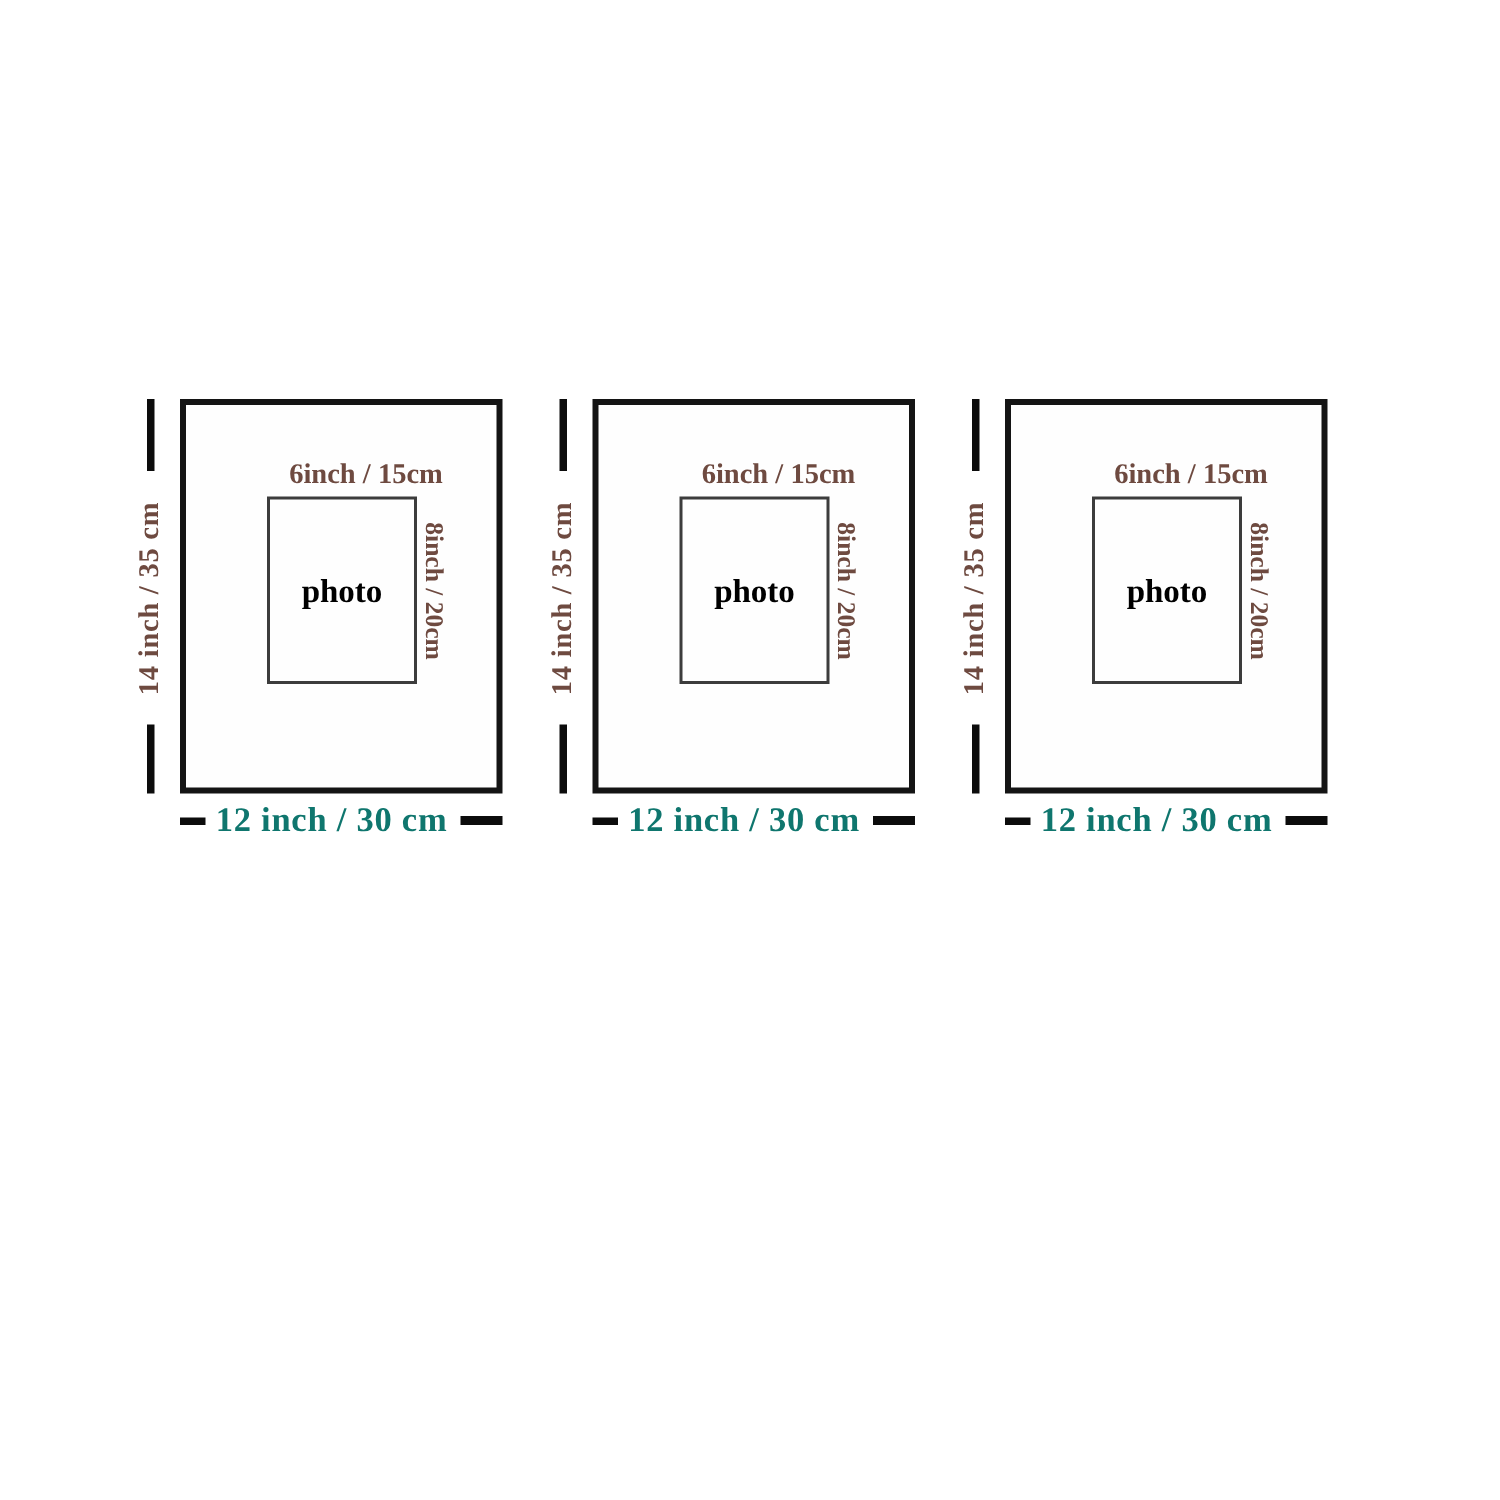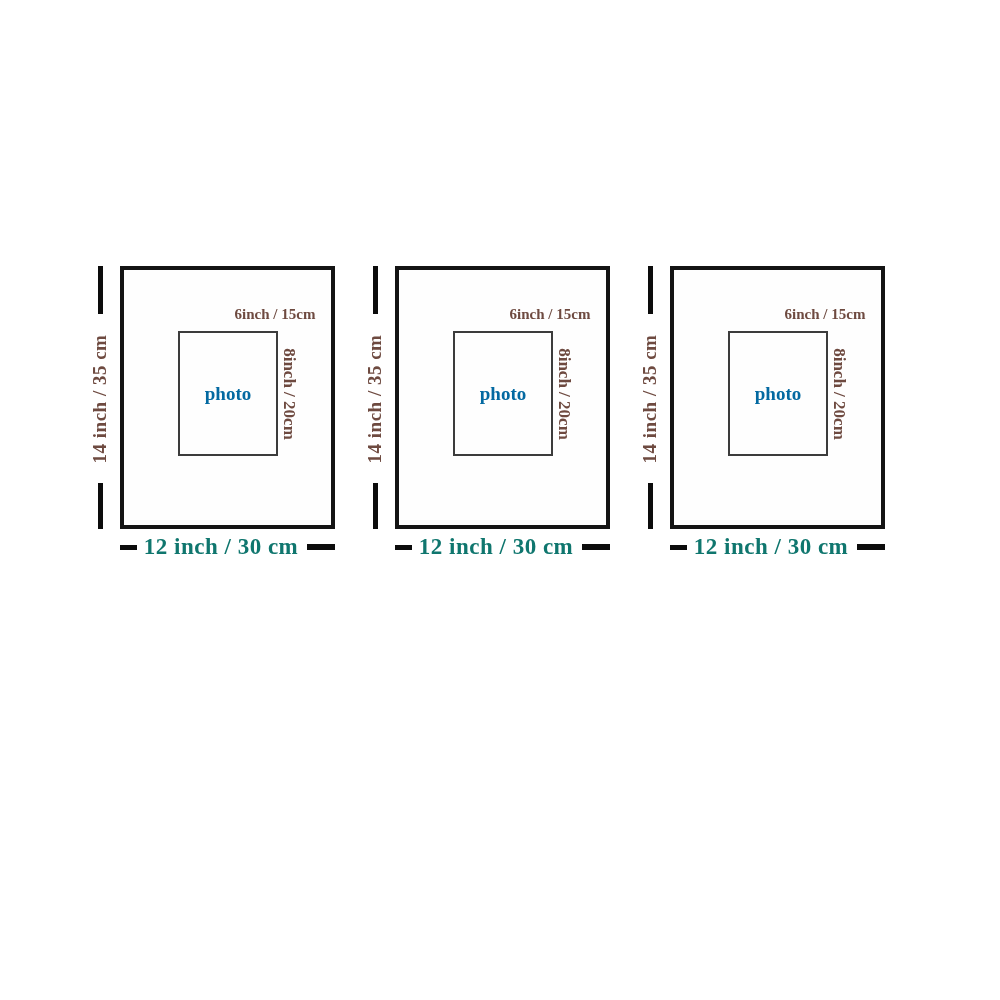--- a/index.html
+++ b/index.html
@@ -68,42 +68,41 @@
     border: 4px solid #141414;
     background: #fefefe;
   }
   .top-label {
     position: absolute;
     left: 0;
     width: 240px;
     top: 36px;
     text-align: center;
     font-weight: bold;
-    font-size: 15px;
+    font-size: 19px;
     color: #6e4a40;
     white-space: nowrap;
-    padding-left: 31px;
   }
   .window {
     position: absolute;
     left: 54px;
     top: 61px;
     box-sizing: border-box;
     width: 100px;
     height: 125px;
     border: 2px solid #3c3c3c;
     background: #fefefe;
     display: flex;
     align-items: center;
     justify-content: center;
   }
   .photo-label {
     font-weight: bold;
-    font-size: 19px;
-    color: #0369a1;
+    font-size: 22px;
+    color: #000000;
   }
   .side-label-area {
     position: absolute;
     left: 153px;
     top: 61px;
     width: 24px;
     height: 125px;
     display: flex;
     align-items: center;
     justify-content: center;

